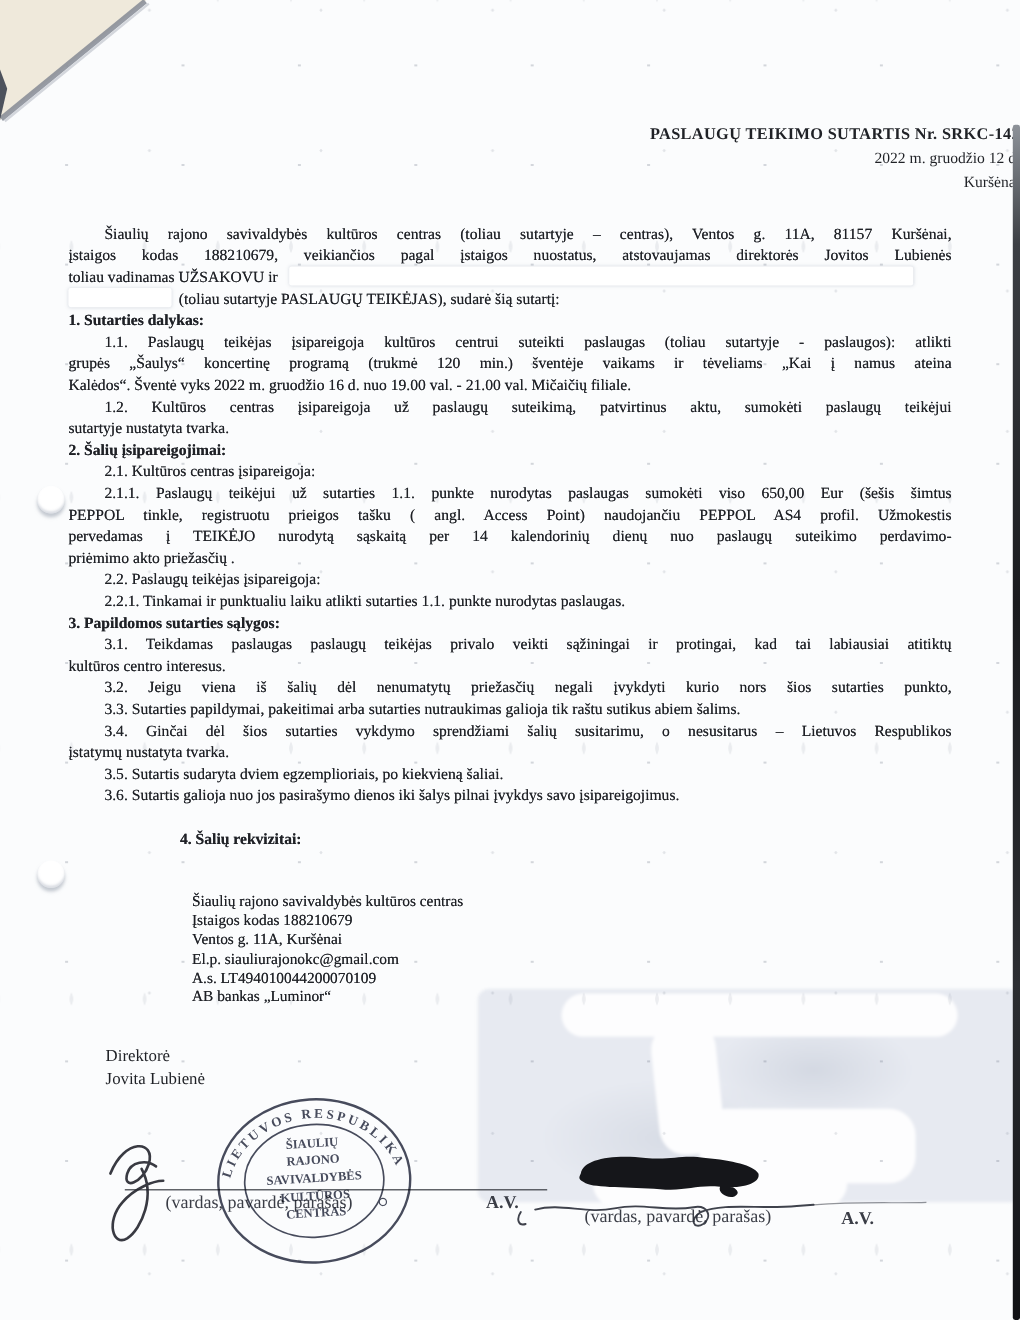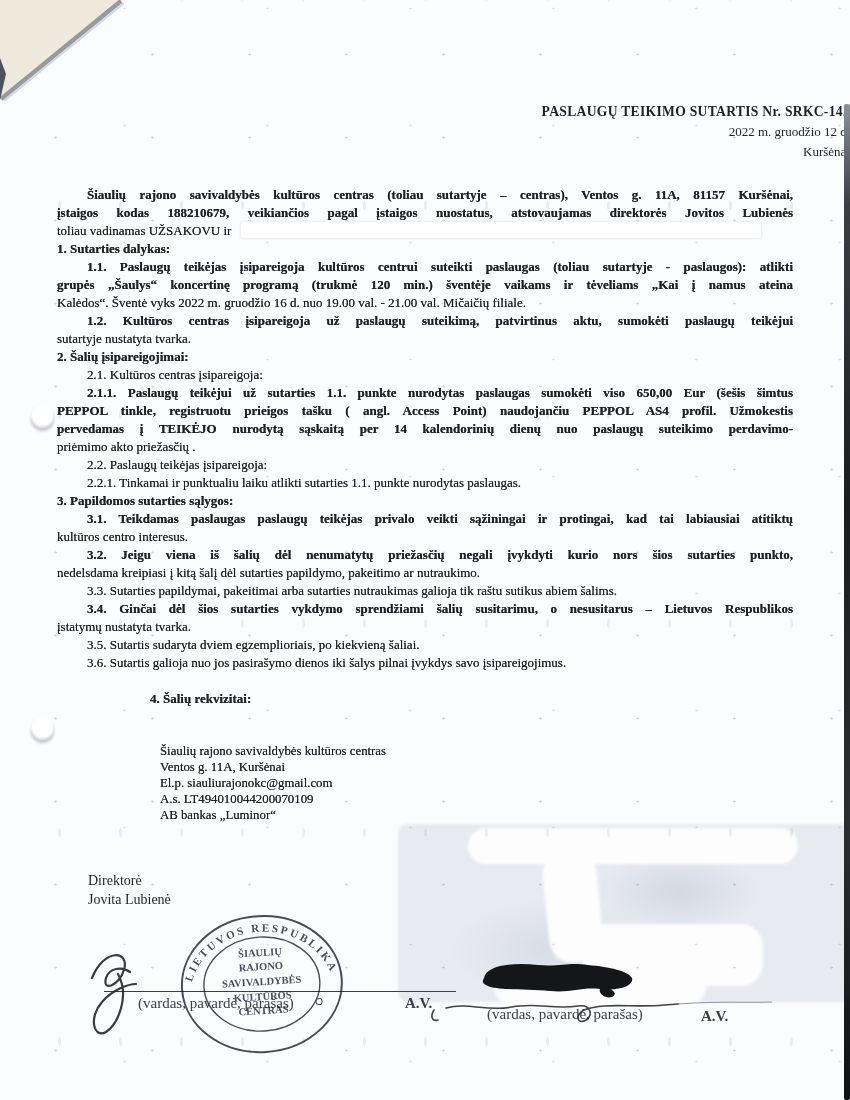--- a/index.html
+++ b/index.html
@@ -43,21 +43,21 @@
   .blob{position:absolute;background:#fdfdfe;border-radius:22px;}
   .title-block{position:absolute;left:0;top:102px;width:850px;text-align:right;z-index:4;}
   .title-block .t1{font-weight:bold;font-size:13.6px;letter-spacing:.3px;line-height:20px;}
   .title-block .t2,.title-block .t3{font-size:13px;line-height:20px;padding-left:24px;}
   .flow{
     position:absolute;left:57px;top:186px;width:736px;z-index:4;
     font-size:13px;
     text-shadow:0 0 .5px rgba(32,35,42,.85);
   }
   .line{height:18px;line-height:18px;white-space:nowrap;}
-  .line.j{white-space:normal;text-align:justify;text-align-last:justify;font-weight:bold;}
+  .line.j{white-space:normal;text-align:justify;text-align-last:justify;}
   .line.ind{text-indent:30px;}
   .line.h{font-weight:bold;}
   .sp{height:18px;}
   .h4line{height:18px;line-height:18px;padding-left:93px;font-weight:bold;}
   .req{line-height:15.9px;font-size:12.8px;padding-left:103px;}
   .req div{height:15.9px;white-space:nowrap;}
   .redact{
     display:inline-block;vertical-align:-3px;height:16px;background:#ffffff;
     box-shadow:0 0 3px rgba(120,130,150,.25);border-radius:2px;
   }
@@ -95,20 +95,21 @@
 <div class="title-block">
   <div class="t1">PASLAUGŲ TEIKIMO SUTARTIS Nr. SRKC-142</div>
   <div class="t2">2022 m. gruodžio 12 d.</div>
   <div class="t3">Kuršėnai</div>
 </div>
 
 <div class="flow">
   <div class="line j ind">Šiaulių rajono savivaldybės kultūros centras (toliau sutartyje – centras), Ventos g. 11A, 81157 Kuršėnai,</div>
   <div class="line j">įstaigos kodas 188210679, veikiančios pagal įstaigos nuostatus, atstovaujamas direktorės Jovitos Lubienės</div>
   <div class="line"><span>toliau vadinamas UŽSAKOVU ir</span><span class="redact" style="width:520px;margin-left:10px;"></span></div>
+  <div class="line"><span class="redact" style="width:86px;margin-right:6px;"></span><span>(toliau sutartyje PASLAUGŲ TEIKĖJAS),  sudarė šią sutartį:</span></div>
 
   <div class="line h">1. Sutarties dalykas:</div>
   <div class="line j ind">1.1. Paslaugų teikėjas įsipareigoja kultūros centrui suteikti paslaugas (toliau sutartyje - paslaugos): atlikti</div>
   <div class="line j">grupės „Šaulys“ koncertinę programą (trukmė 120 min.) šventėje vaikams ir tėveliams „Kai į namus ateina</div>
   <div class="line">Kalėdos“.  Šventė vyks 2022 m. gruodžio 16 d. nuo 19.00 val. - 21.00 val. Mičaičių filiale.</div>
   <div class="line j ind">1.2. Kultūros centras įsipareigoja už paslaugų suteikimą, patvirtinus aktu, sumokėti paslaugų teikėjui</div>
   <div class="line">sutartyje nustatyta tvarka.</div>
 
   <div class="line h">2. Šalių įsipareigojimai:</div>
   <div class="line ind">2.1. Kultūros centras įsipareigoja:</div>
@@ -116,34 +117,34 @@
   <div class="line j">PEPPOL tinkle, registruotu prieigos tašku ( angl. Access Point) naudojančiu PEPPOL AS4 profil. Užmokestis</div>
   <div class="line j">pervedamas į TEIKĖJO nurodytą sąskaitą per 14 kalendorinių dienų nuo paslaugų suteikimo perdavimo-</div>
   <div class="line">priėmimo akto priežasčių .</div>
   <div class="line ind">2.2. Paslaugų teikėjas įsipareigoja:</div>
   <div class="line ind">2.2.1. Tinkamai ir punktualiu laiku atlikti sutarties 1.1. punkte nurodytas paslaugas.</div>
 
   <div class="line h">3. Papildomos sutarties sąlygos:</div>
   <div class="line j ind">3.1. Teikdamas paslaugas paslaugų teikėjas privalo veikti sąžiningai ir protingai, kad tai labiausiai atitiktų</div>
   <div class="line">kultūros centro interesus.</div>
   <div class="line j ind">3.2. Jeigu viena iš šalių dėl nenumatytų priežasčių negali įvykdyti kurio nors šios sutarties punkto,</div>
-  <div class="line">nedelsdama kreipiasi į kitą šalį dėl sutarties papildymo, pakeitimo ar nutraukimo.</div>
   <div class="line ind">3.3. Sutarties papildymai, pakeitimai arba sutarties nutraukimas galioja tik raštu sutikus abiem šalims.</div>
   <div class="line j ind">3.4. Ginčai dėl šios sutarties vykdymo sprendžiami šalių susitarimu, o nesusitarus – Lietuvos Respublikos</div>
   <div class="line">įstatymų nustatyta tvarka.</div>
   <div class="line ind">3.5. Sutartis sudaryta dviem egzemplioriais, po kiekvieną šaliai.</div>
   <div class="line ind">3.6. Sutartis galioja nuo jos pasirašymo dienos iki šalys pilnai įvykdys savo įsipareigojimus.</div>
 
   <div class="sp"></div>
   <div class="h4line">4. Šalių rekvizitai:</div>
   <div class="sp"></div>
     <div class="sp"></div>
 
   <div class="req">
     <div>Šiaulių rajono savivaldybės kultūros centras</div>
+    <div>Įstaigos kodas 188210679</div>
     <div>Ventos g. 11A, Kuršėnai</div>
     <div>El.p. siauliurajonokc@gmail.com</div>
     <div>A.s. LT494010044200070109</div>
     <div>AB bankas „Luminor“</div>
   </div>
 </div>
 
 <div class="sig-left">
   <div>Direktorė</div>
   <div>Jovita Lubienė</div>

